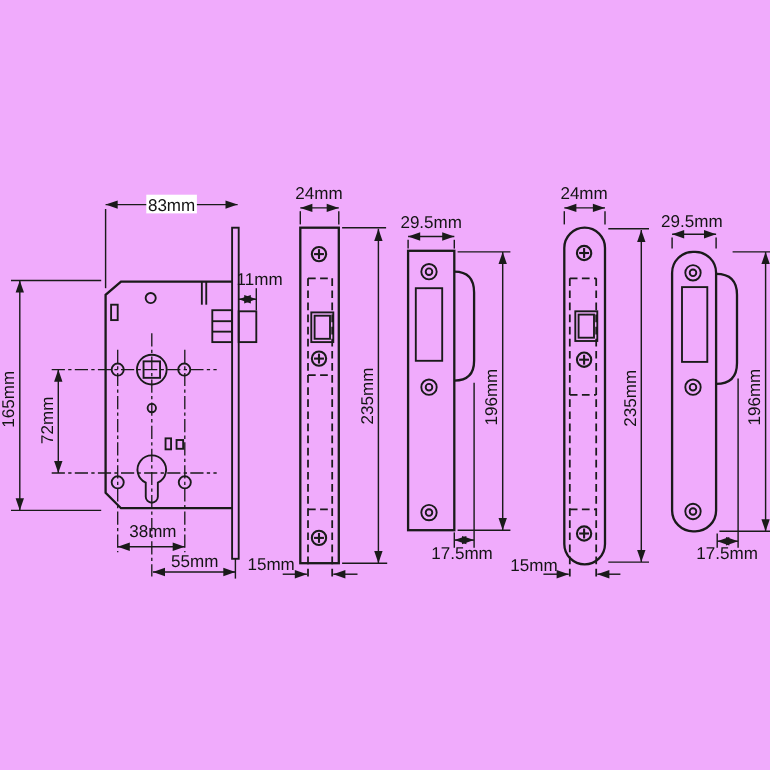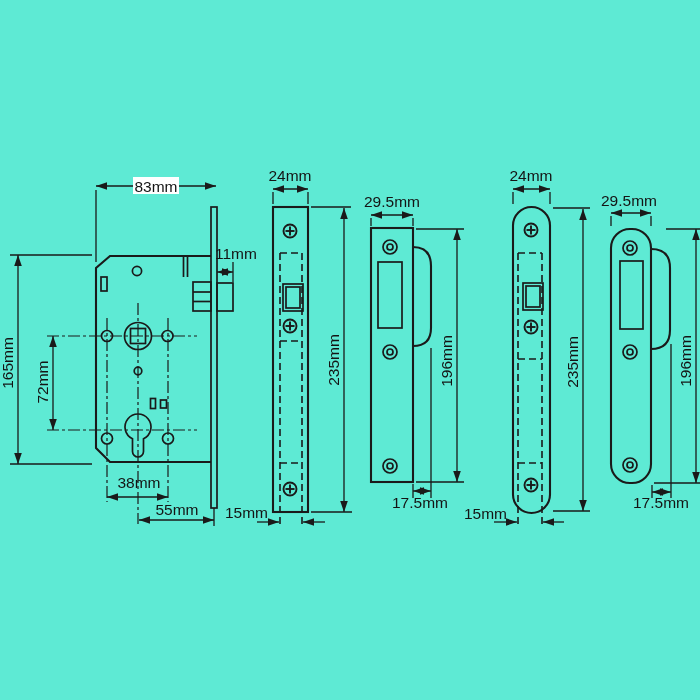--- a/index.html
+++ b/index.html
@@ -1,16 +1,16 @@
 <!DOCTYPE html>
 <html><head>
 <meta charset="utf-8">
 <style>
   html,body{margin:0;padding:0;background:#fff;}
-  .stage{position:relative;width:700px;height:700px;background:#5eead4;overflow:hidden;
+  .stage{position:relative;width:700px;height:700px;background:#f0abfc;overflow:hidden;
          font-family:"Liberation Sans", sans-serif;}
   svg{position:absolute;left:0;top:0;}
   .o   {stroke:#1a1a1a;stroke-width:2.1;fill:none;stroke-linejoin:miter;}
   .o2  {stroke:#1a1a1a;stroke-width:1.7;fill:none;}
   .dim {stroke:#1a1a1a;stroke-width:1.3;fill:none;}
   .dd  {stroke:#1a1a1a;stroke-width:1.2;fill:none;stroke-dasharray:12 3 3 3;}
   .dash{stroke:#1a1a1a;stroke-width:1.6;fill:none;stroke-dasharray:7 4;}
   .scr {stroke:#1a1a1a;stroke-width:1.9;fill:none;}
   text {font-family:"Liberation Sans", sans-serif;font-size:15.5px;fill:#141414;}
   .rot {text-anchor:middle;}

